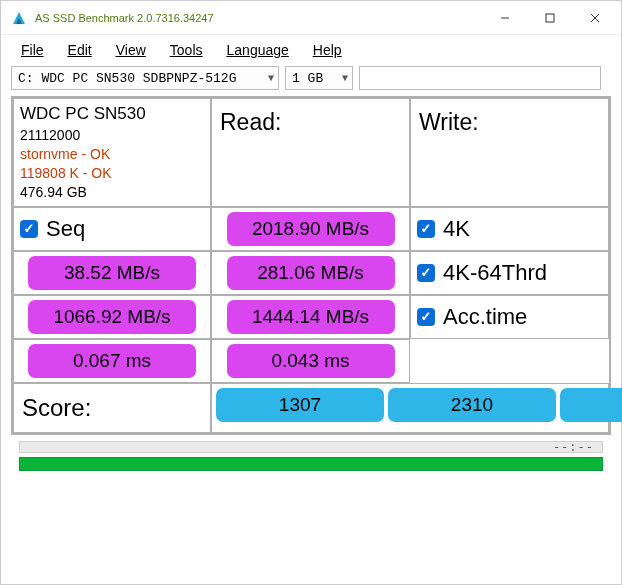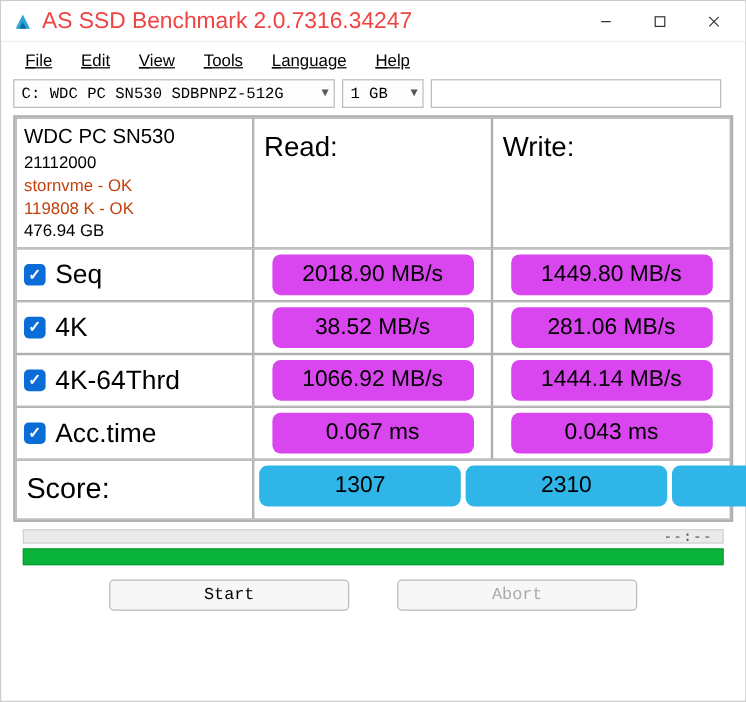--- a/index.html
+++ b/index.html
@@ -25,22 +25,22 @@
     padding: 0 4px 0 10px;
     background: #ffffff;
     border-bottom: 1px solid #eeeeee;
   }
   .app-icon {
     width: 16px; height: 16px;
     margin-right: 8px;
   }
   .title-text {
     flex: 1;
-    font-size: 19px;
-    color: #ef4444;
+    font-size: 11px;
+    color: #4d7c0f;
   }
   .win-controls {
     display: flex;
     height: 100%;
   }
   .win-btn {
     width: 45px;
     height: 100%;
     display: flex;
     align-items: center;
@@ -281,23 +281,20 @@
     <div class="cell hdr">Read:</div>
     <div class="cell hdr">Write:</div>
 
     <div class="cell row-label">
       <span class="chk">✓</span>
       <span>Seq</span>
     </div>
     <div class="cell val-cell">
         <div class="pill green">2018.90 MB/s</div>
       </div>
-    <div class="cell val-cell">
-        <div class="pill green">1449.80 MB/s</div>
-      </div>
 
     <div class="cell row-label">
       <span class="chk">✓</span>
       <span>4K</span>
     </div>
     <div class="cell val-cell">
         <div class="pill green">38.52 MB/s</div>
       </div>
     <div class="cell val-cell">
         <div class="pill green">281.06 MB/s</div>
@@ -338,18 +335,14 @@
 
   </div>
 
   <div class="progress-area">
     <div class="thin-track">
       <span class="txt">--:--</span>
     </div>
     <div class="green-bar"></div>
   </div>
 
-  <div class="btn-row">
-    <div class="action-btn">Start</div>
-    <div class="action-btn disabled">Abort</div>
-  </div>
 
 </div>
 
 </body></html>

